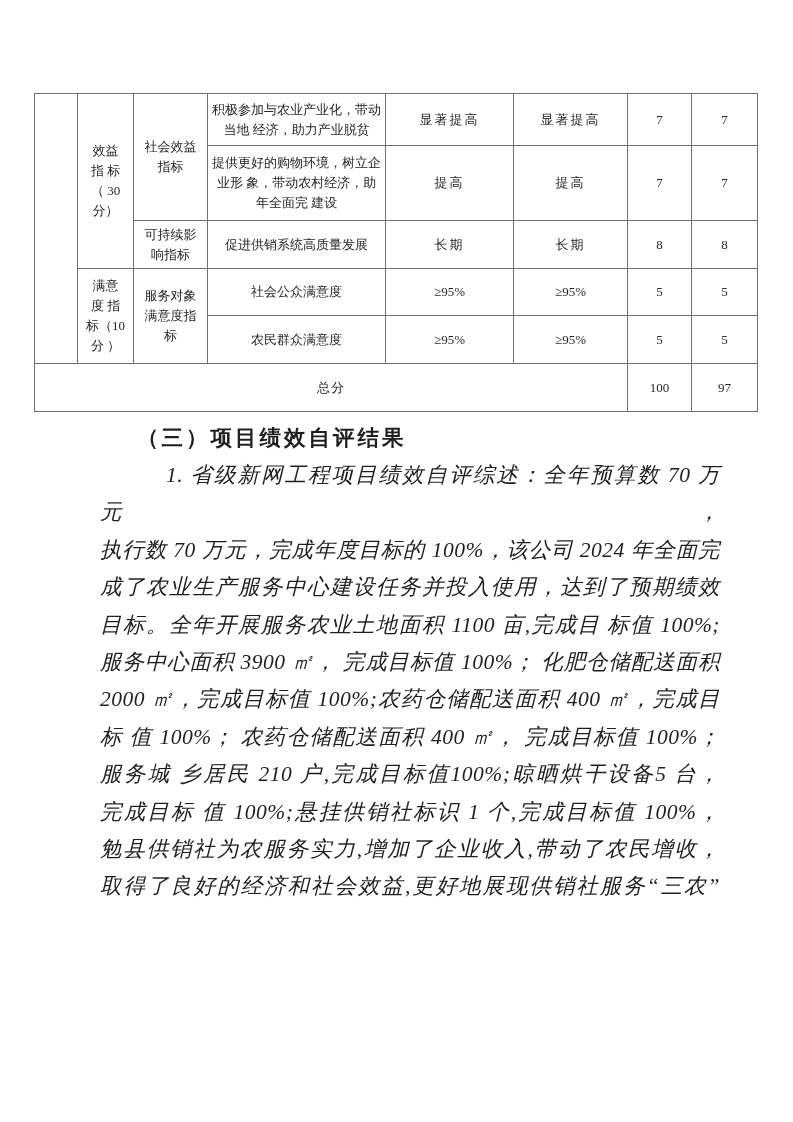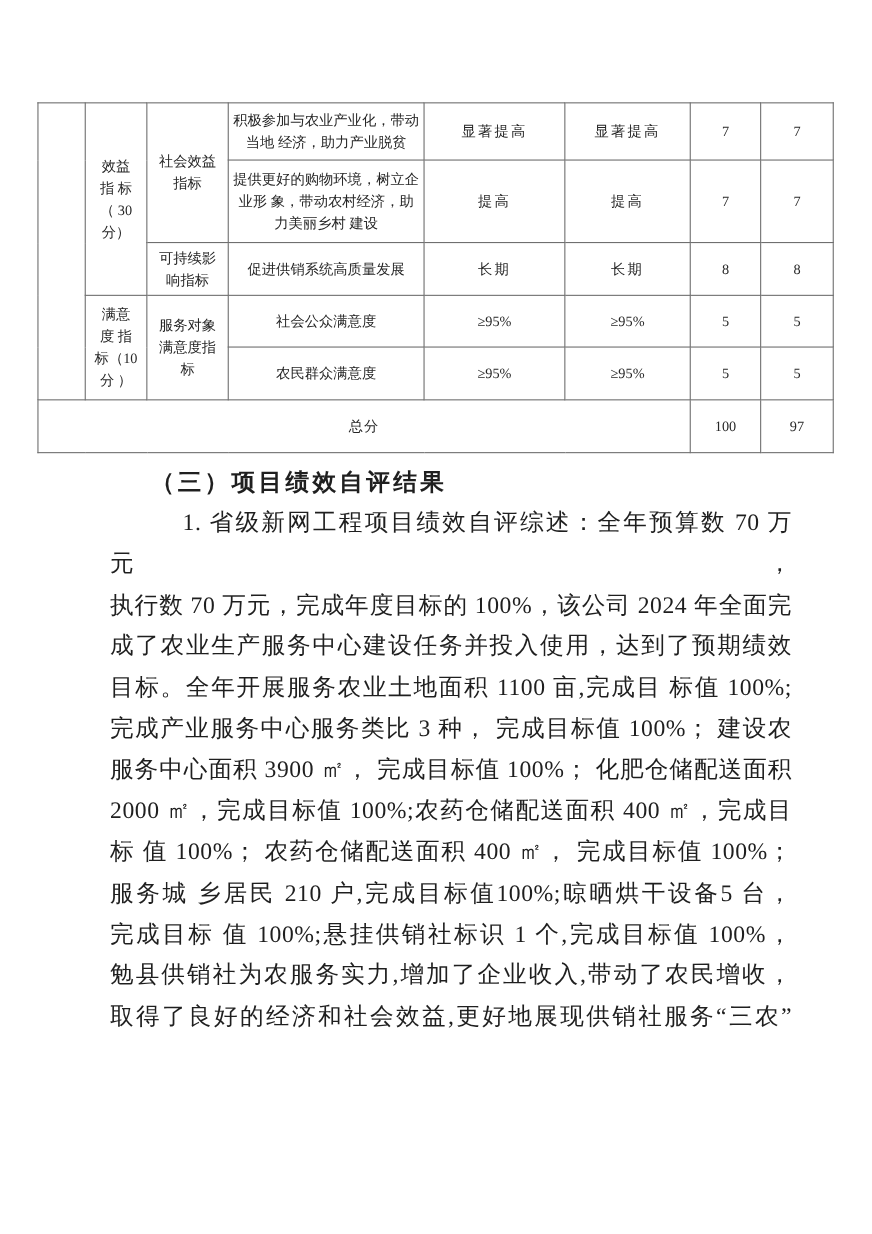--- a/index.html
+++ b/index.html
@@ -43,20 +43,21 @@
   .heading {
     font-size:21.5px; line-height:38px;
     font-weight:bold; letter-spacing:3px;
     padding-left:37px;
     white-space:nowrap;
   }
   .pline {
     font-size:21.5px; line-height:37.4px;
     text-align:justify; text-align-last:justify;
     letter-spacing:0.5px;
+    font-style:italic;
   }
   .pline.first { text-indent:66px; }
 </style>
 </head>
 <body>
 
 <div class="page">
 
   <table class="score">
     <colgroup>
@@ -81,21 +82,21 @@
         <td class="desc">积极参加与农业产业化，带动
 当地 经济，助力产业脱贫</td>
         <td class="val">显著提高</td>
         <td class="val">显著提高</td>
         <td class="num">7</td>
         <td class="num">7</td>
       </tr>
       <tr style="height:75px">
         <td class="desc">提供更好的购物环境，树立企
 业形 象，带动农村经济，助
-力美丽乡村 建设</td>
+年全面完 建设</td>
         <td class="val">提高</td>
         <td class="val">提高</td>
         <td class="num">7</td>
         <td class="num">7</td>
       </tr>
       <tr style="height:48px">
         <td>可持续影
 响指标</td>
         <td class="desc">促进供销系统高质量发展</td>
         <td class="val">长期</td>
@@ -131,21 +132,20 @@
       </tr>
     </tbody>
   </table>
 
   <div class="textblock">
     <div class="heading">（三）项目绩效自评结果</div>
     <div class="pline first">1. 省级新网工程项目绩效自评综述：全年预算数 70 万元，</div>
     <div class="pline">执行数 70 万元，完成年度目标的 100%，该公司 2024 年全面完</div>
     <div class="pline">成了农业生产服务中心建设任务并投入使用，达到了预期绩效</div>
     <div class="pline">目标。全年开展服务农业土地面积 1100 亩,完成目 标值 100%;</div>
-    <div class="pline">完成产业服务中心服务类比 3 种， 完成目标值 100%； 建设农</div>
     <div class="pline">服务中心面积 3900 ㎡， 完成目标值 100%； 化肥仓储配送面积</div>
     <div class="pline">2000 ㎡，完成目标值 100%;农药仓储配送面积 400 ㎡，完成目</div>
     <div class="pline">标 值 100%； 农药仓储配送面积 400 ㎡， 完成目标值 100%；</div>
     <div class="pline">服务城 乡居民 210 户,完成目标值100%;晾晒烘干设备5 台，</div>
     <div class="pline">完成目标 值 100%;悬挂供销社标识 1 个,完成目标值 100%，</div>
     <div class="pline">勉县供销社为农服务实力,增加了企业收入,带动了农民增收，</div>
     <div class="pline">取得了良好的经济和社会效益,更好地展现供销社服务“三农”</div>
   </div>
 
 </div>

